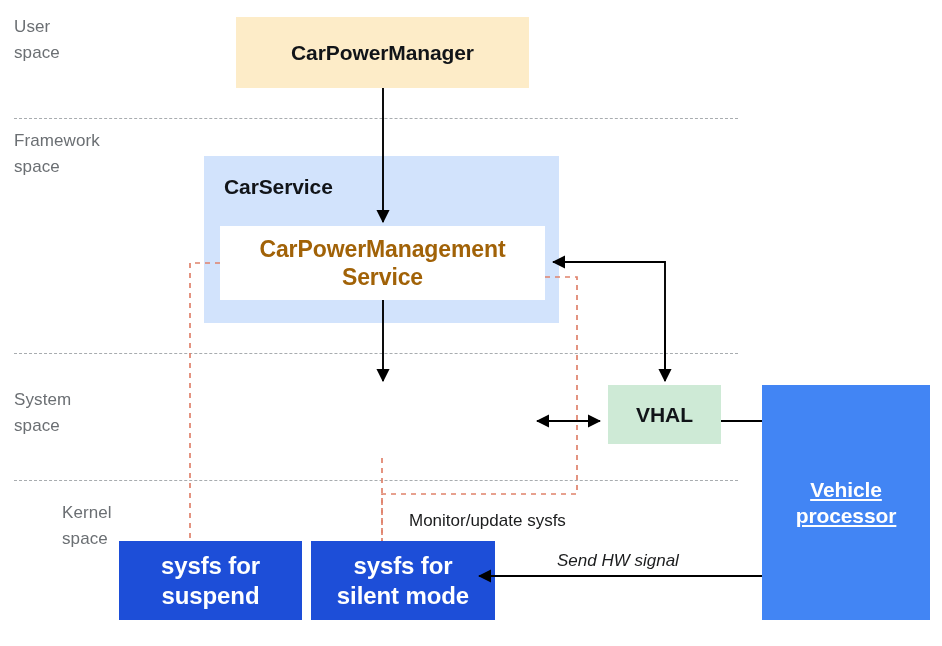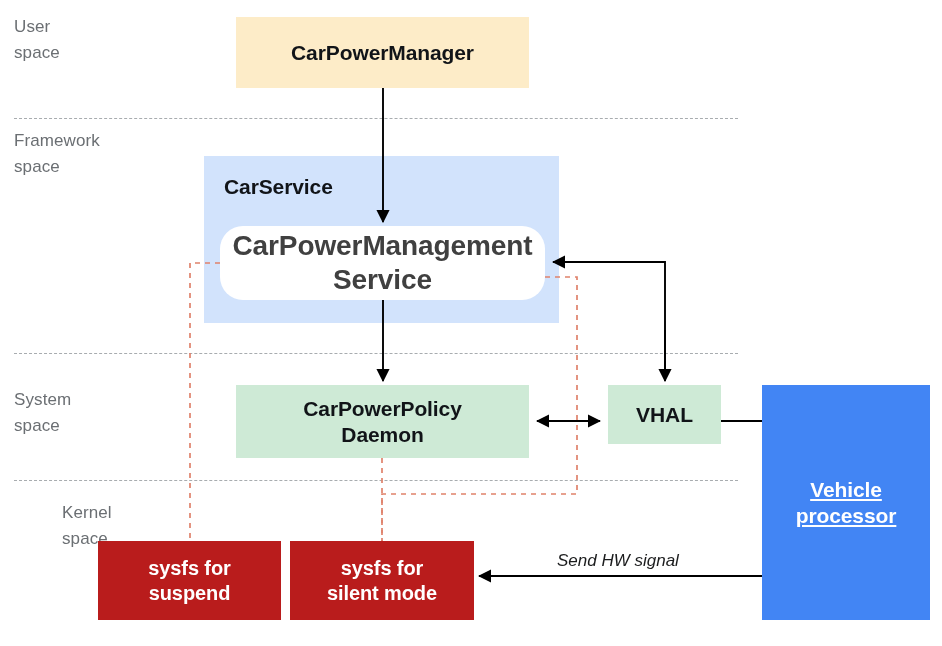--- a/index.html
+++ b/index.html
@@ -46,23 +46,23 @@
   }
   .box-cream{ background:#fdecc8; color:#111418; font-size:21px; }
   .box-group-blue{
     background:#d2e3fc;
     align-items:flex-start;
     justify-content:flex-start;
     padding:18px 0 0 20px;
     color:#111418;
     font-size:21px;
   }
-  .box-white{ background:#ffffff; color:#404040; font-size:28px;border-radius:23px; }
+  .box-white{ background:#ffffff; color:#a16207; font-size:23px; }
   .box-ltgreen{ background:#ceead6; color:#111418; font-size:21px; }
-  .box-dkgreen{ background:#b91c1c; color:#ffffff; font-size:20px; }
+  .box-dkgreen{ background:#1d4ed8; color:#ffffff; font-size:24px;margin-left:21px; }
   .box-blue{ background:#4285f4; color:#ffffff; font-size:21px;text-decoration:underline; }
 
   
   #wires{
     position:absolute;
     left:0; top:0;
     width:942px; height:646px;
     pointer-events:none;
   }
   
@@ -94,22 +94,20 @@
 
   <div class="box box-cream" style="left:236px; top:17px; width:293px; height:71px;">CarPowerManager</div>
 
   <div class="box box-group-blue" style="left:204px; top:156px; width:355px; height:167px;">
     <span>CarService</span>
   </div>
 
   <div class="box box-white" style="left:220px; top:226px; width:325px; height:74px; white-space:pre-line;">CarPowerManagement
 Service</div>
 
-  <div class="box box-ltgreen" style="left:236px; top:385px; width:293px; height:73px; white-space:pre-line;">CarPowerPolicy
-Daemon</div>
 
   <div class="box box-ltgreen" style="left:608px; top:385px; width:113px; height:59px;">VHAL</div>
 
   <div class="box box-blue" style="left:762px; top:385px; width:168px; height:235px; white-space:pre-line;">Vehicle
 processor</div>
 
   <div class="box box-dkgreen" style="left:98px; top:541px; width:183px; height:79px; white-space:pre-line;">sysfs for
 suspend</div>
 
   <div class="box box-dkgreen" style="left:290px; top:541px; width:184px; height:79px; white-space:pre-line;">sysfs for
@@ -135,15 +133,16 @@
 
     <path d="M 762 576 L 479 576" stroke="#000000" stroke-width="1.9" fill="none" marker-end="url(#arrow-solid)"></path>
 
     <path d="M 220 263 L 190 263 L 190 541" stroke="#e0826b" stroke-width="1.7" stroke-dasharray="5 5" fill="none"></path>
 
     <path d="M 545 277 L 577 277 L 577 494 L 382 494 L 382 541" stroke="#e0826b" stroke-width="1.7" stroke-dasharray="5 5" fill="none"></path>
 
     <path d="M 382 458 L 382 541" stroke="#e0826b" stroke-width="1.7" stroke-dasharray="5 5" fill="none"></path>
   </svg>
 
+  <div class="edge-label" style="left:409px; top:511px;">Monitor/update sysfs</div>
   <div class="edge-label" style="left:557px; top:551px;font-style:italic;">Send HW signal</div>
 
 </div>
 
 </body></html>

